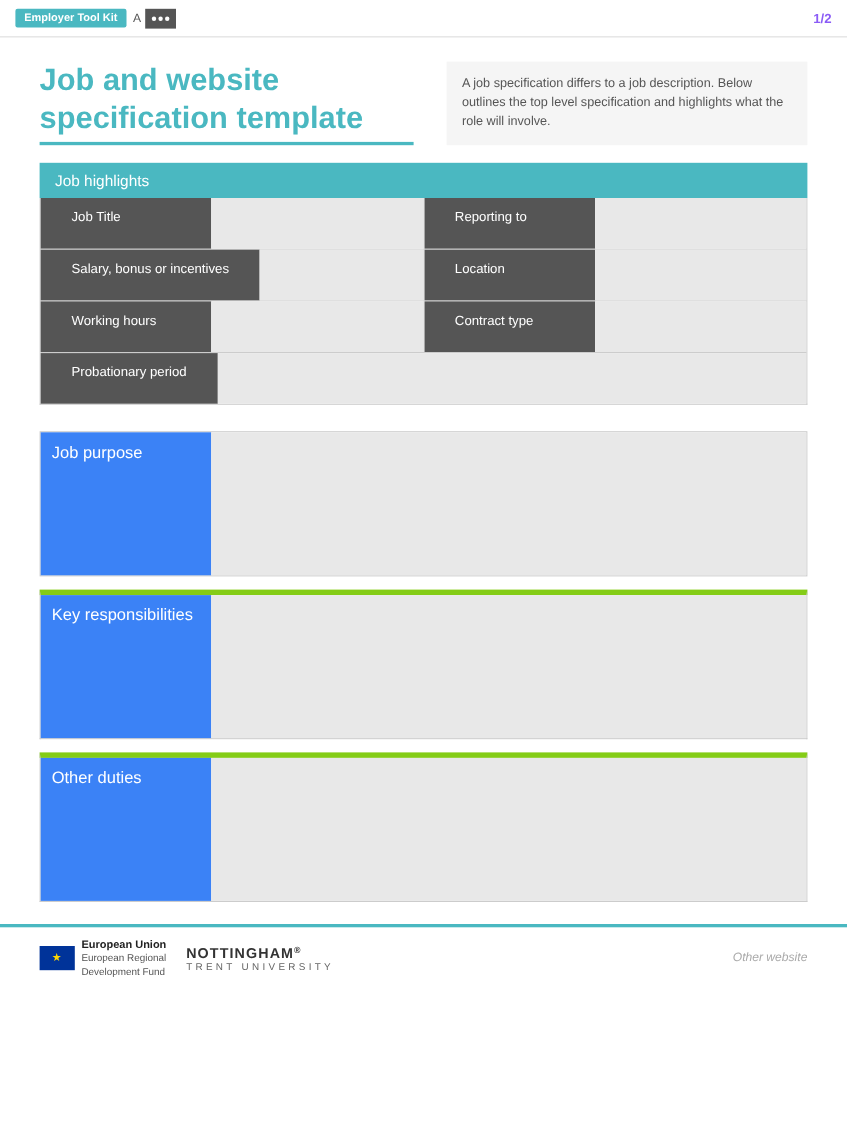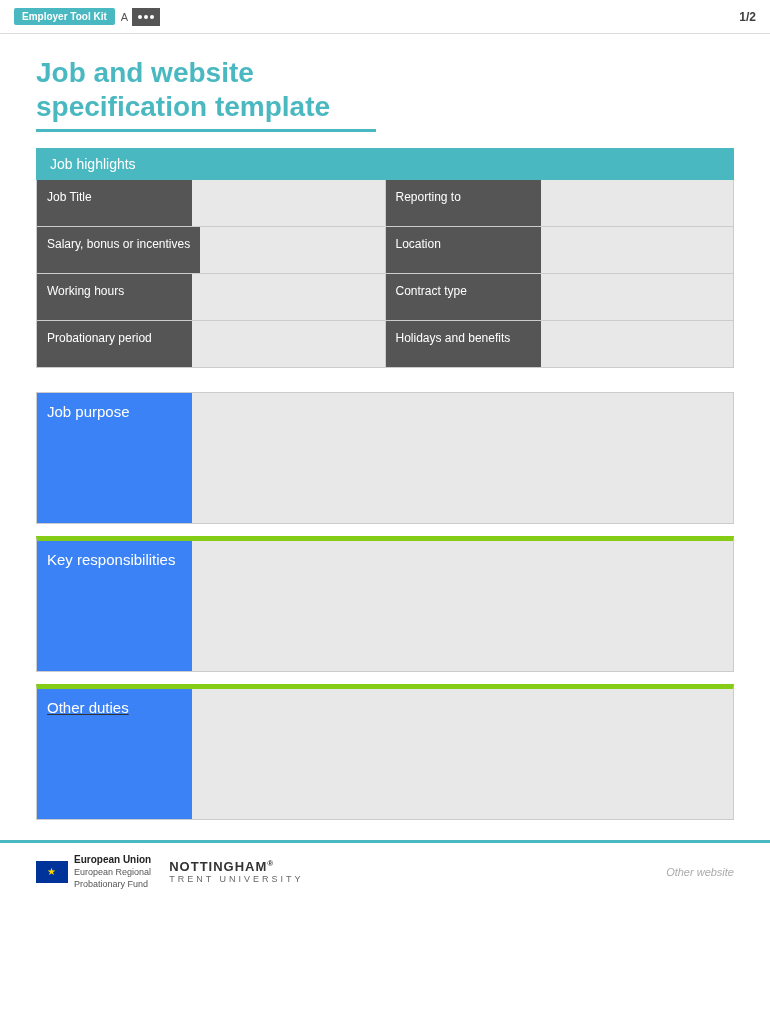--- a/index.html
+++ b/index.html
@@ -47,21 +47,21 @@
     .top-bar-icon span {
       width: 4px;
       height: 4px;
       background: #fff;
       border-radius: 50%;
       margin: 0 1px;
     }
     .page-number {
       position: absolute;
       right: 14px;
-      color: #404040;
+      color: #8b5cf6;
       font-size: 12px;
       font-weight: bold;
     }
 
     
     .header-section {
       padding: 22px 36px 16px 36px;
       display: flex;
       align-items: flex-start;
       gap: 30px;
@@ -117,21 +117,21 @@
       flex: 1;
       border-right: 1px solid #ccc;
     }
     .form-half:last-child {
       border-right: none;
     }
     .field-label {
       background: #555;
       color: #fff;
       font-size: 12px;
-      padding: 10px 10px;
+      padding: 10px 28px;
       min-width: 155px;
       display: flex;
       align-items: flex-start;
     }
     .field-value {
       background: #e8e8e8;
       flex: 1;
       min-height: 46px;
     }
 
@@ -238,20 +238,21 @@
 </div>
 
 <div class="header-section">
   <div>
     <div class="main-title">
       <span>Job and website</span><br>
       <span>specification template</span>
     </div>
     <div class="title-underline"></div>
   </div>
+  <div class="header-description">A job specification differs to a job description. Below outlines the top level specification and highlights what the role will involve.</div>
 </div>
 
 <div class="section-header">Job highlights</div>
 
 <div class="form-grid">
 
   <div class="form-row">
     <div class="form-half">
       <div class="field-label">Job Title</div>
       <div class="field-value"></div>
@@ -280,56 +281,52 @@
     </div>
     <div class="form-half">
       <div class="field-label">Contract type</div>
       <div class="field-value"></div>
     </div>
   </div>
 
   <div class="form-row">
     <div class="form-half">
       <div class="field-label">Probationary period</div>
-      <div class="field-value"></div>
-    </div>
-    <div class="form-half">
-      <div class="field-label">Holidays and benefits</div>
       <div class="field-value"></div>
     </div>
   </div>
 
 </div>
 
 <div class="spacer"></div>
 
 <div class="large-row">
   <div class="large-label">Job purpose</div>
   <div class="large-value"></div>
 </div>
 
 <div class="large-row" style="margin-top:12px;">
   <div class="large-label">Key responsibilities</div>
   <div class="large-value"></div>
 </div>
 
-<div class="large-row" style="margin-top:12px;text-decoration:underline;">
+<div class="large-row" style="margin-top:12px;">
   <div class="large-label">Other duties</div>
   <div class="large-value"></div>
 </div>
 
 <div class="footer">
   <div class="footer-eu-logo">
     <div class="eu-flag">
       <span class="eu-flag-inner">★</span>
     </div>
     <div class="footer-eu-text">
       <strong>European Union</strong><br>
       <span>European Regional</span><br>
-      <span>Probationary Fund</span>
+      <span>Development Fund</span>
     </div>
   </div>
   <div class="nottingham-logo">
     <span>NOTTINGHAM</span><sup>®</sup>
     <span class="nottingham-sub">TRENT UNIVERSITY</span>
   </div>
   <div class="footer-website">Other website</div>
 </div>
 
 </body></html>

